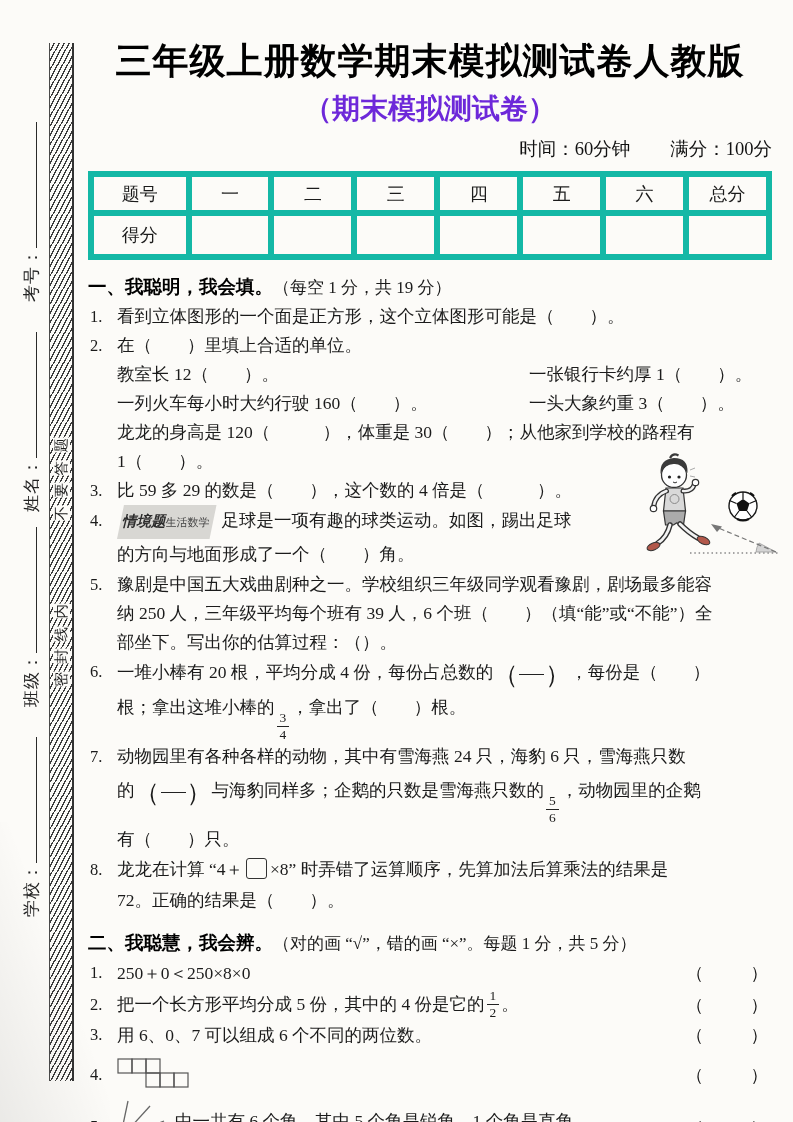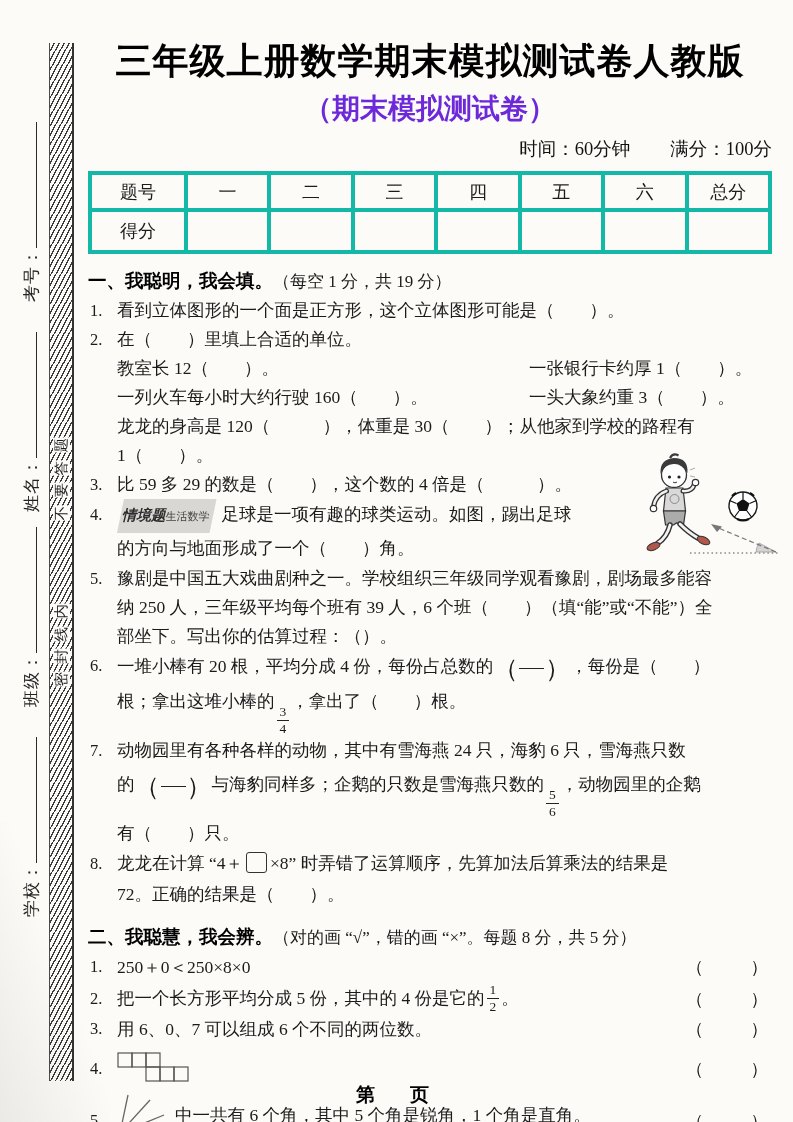--- a/index.html
+++ b/index.html
@@ -24,21 +24,21 @@
 
   
   .main{position:absolute;left:88px;top:36px;width:684px;}
   h1.title{margin:0;text-align:center;font-family:"Liberation Sans","DejaVu Sans",sans-serif;
         font-weight:900;font-size:36px;line-height:50px;letter-spacing:1px;color:#000;}
   h2.subtitle{margin:4px 0 0 0;text-align:center;font-family:"Liberation Sans","DejaVu Sans",sans-serif;
         font-weight:800;font-size:28px;line-height:38px;color:#6d28d9;}
   .meta{display:flex;justify-content:flex-end;gap:40px;font-size:18.5px;margin-top:8px;color:#111;}
 
   table.score{width:100%;border-collapse:collapse;table-layout:fixed;margin-top:10px;}
-  table.score td{border:4px solid #14b8a6;text-align:center;font-size:18px;padding:0;}
+  table.score td{border:6px solid #14b8a6;text-align:center;font-size:18px;padding:0;}
   table.score .hrow td{height:33px;}
   table.score .srow td{height:38px;}
   table.score td.first{width:13.5%;}
 
   .sec-head{margin-top:12px;display:flex;align-items:baseline;line-height:29px;}
   .sec-title{font-family:"Liberation Sans","DejaVu Sans",sans-serif;font-weight:bold;font-size:18.5px;color:#000;}
   .sec-note{font-size:17px;}
 
   .content{font-size:17.5px;}
   .q{display:flex;align-items:flex-start;line-height:29px;}
@@ -250,21 +250,21 @@
         <div class="qbody">
           <div>
             <span>龙龙在计算 “4＋</span><span class="mbox"></span><span>×8” 时弄错了运算顺序，先算加法后算乘法的结果是</span>
           </div>
           <div>72。正确的结果是（　　）。</div>
         </div>
       </div>
 
       <div class="sec-head">
         <span class="sec-title">二、我聪慧，我会辨。</span>
-        <span class="sec-note">（对的画 “√”，错的画 “×”。每题 8 分，共 5 分）</span>
+        <span class="sec-note">（对的画 “√”，错的画 “×”。每题 1 分，共 5 分）</span>
       </div>
 
       <div class="tf">
         <span class="qno">1.</span>
         <span class="tfbody">
             <span>250＋0＜250×8×0</span>
           </span>
         <span class="brk">（　　）</span>
       </div>
 
@@ -368,15 +368,14 @@
         <path d="M40 74 Q49 83 58 88" fill="none" stroke="#333" stroke-width="5.5" stroke-linecap="round"></path>
         <path d="M40 74 Q49 83 58 88" fill="none" stroke="#f2f2f2" stroke-width="2.8" stroke-linecap="round"></path>
 
         <ellipse cx="13.5" cy="96.5" rx="6.8" ry="3.5" transform="rotate(-22 13.5 96.5)" fill="#b2584a" stroke="#333" stroke-width="1"></ellipse>
         <ellipse cx="63.5" cy="90.5" rx="6.8" ry="3.5" transform="rotate(25 63.5 90.5)" fill="#b2584a" stroke="#333" stroke-width="1"></ellipse>
       </svg>
     </div>
 
   </div>
 
-  <div class="footer">第　页</div>
 
 </div>
 
 </body></html>

